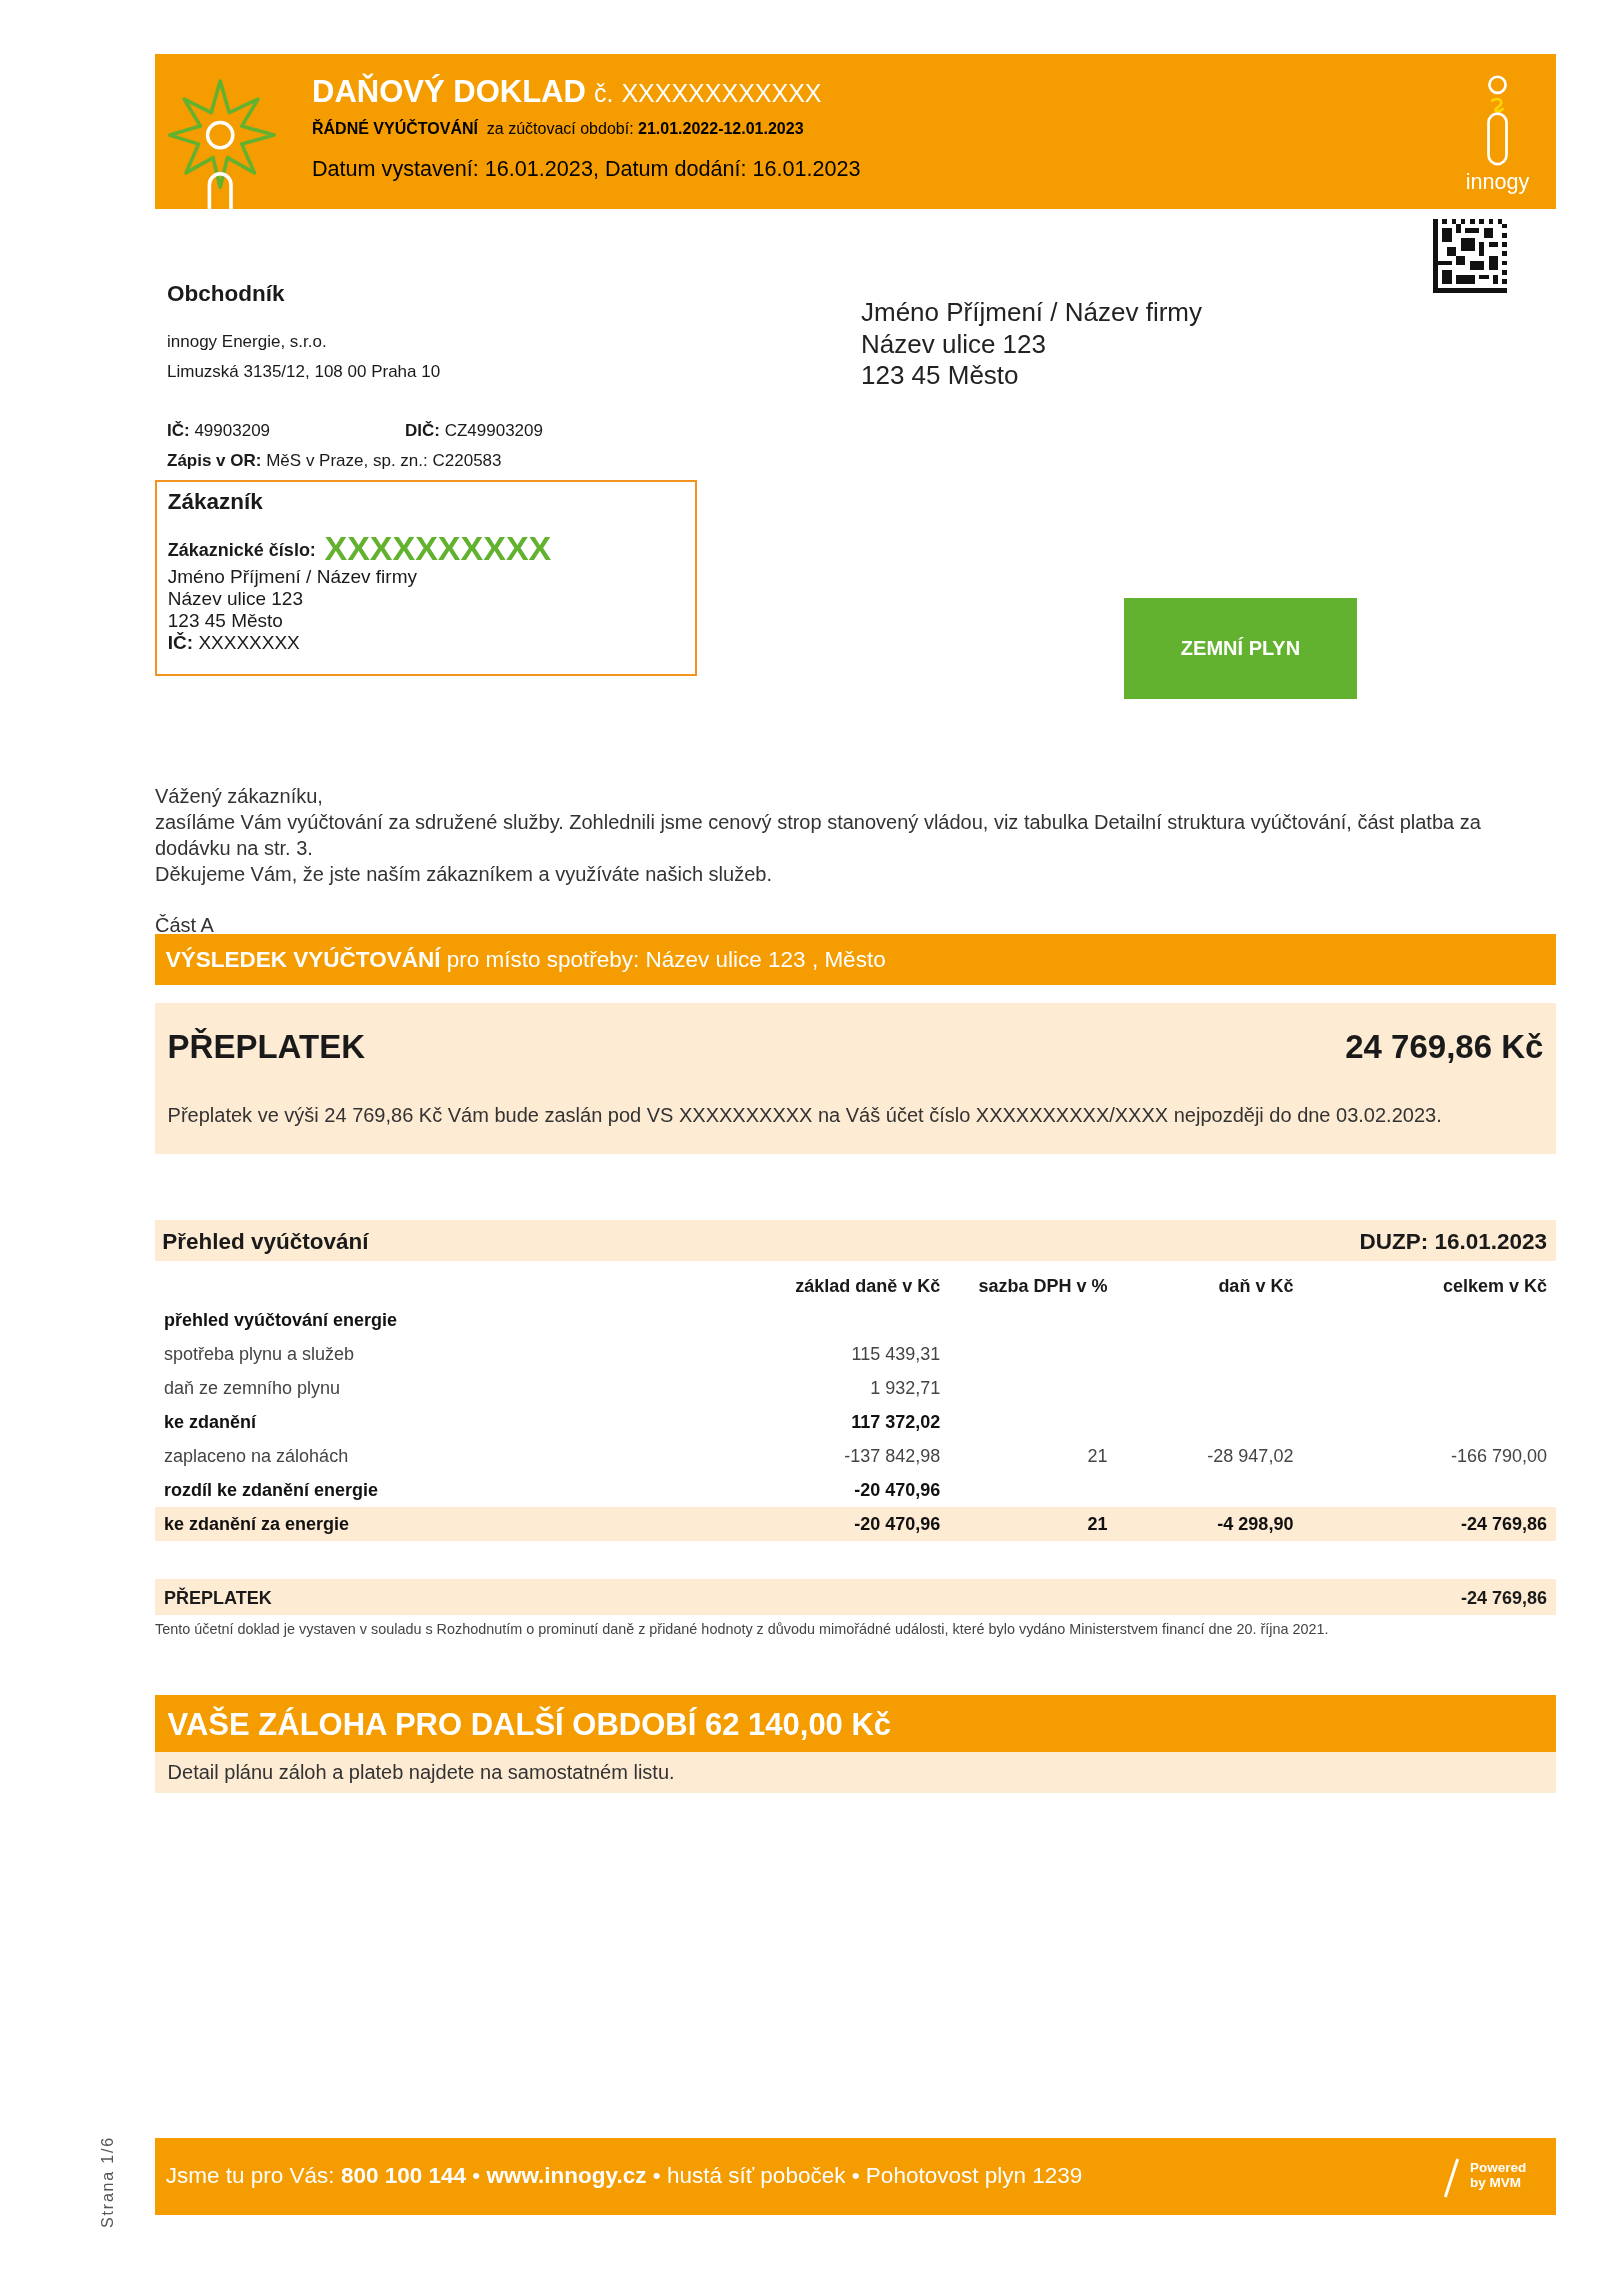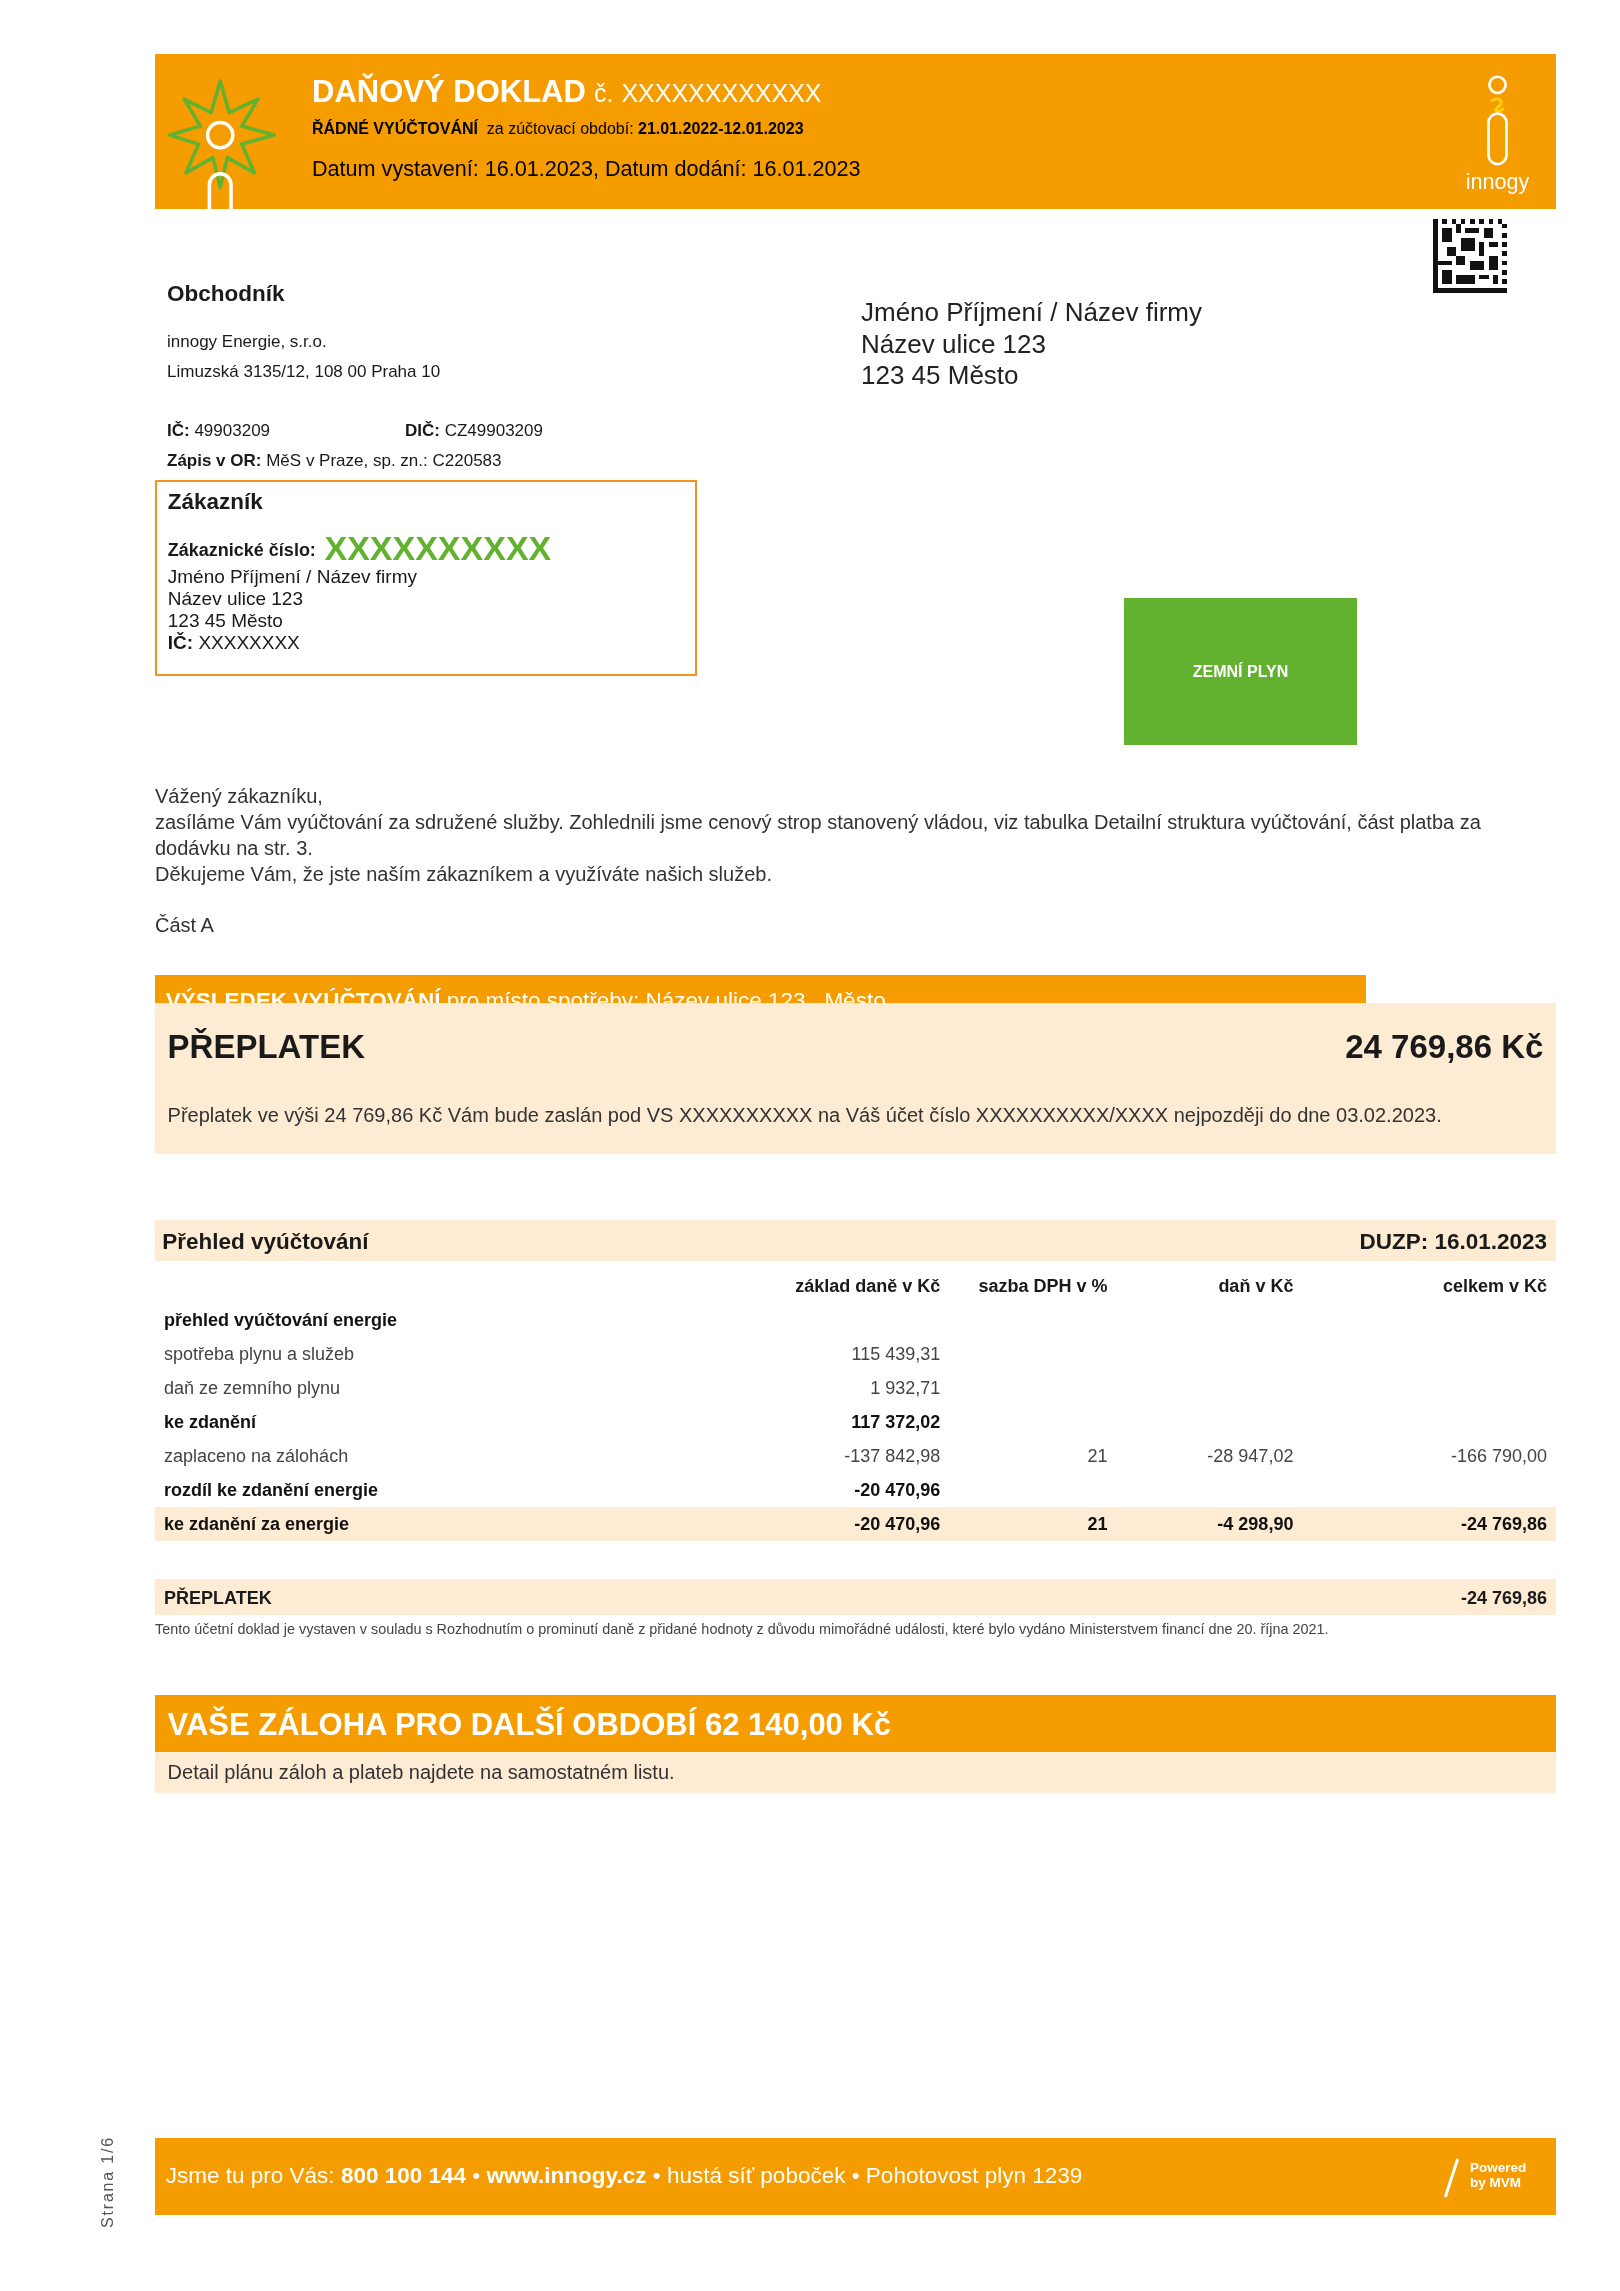--- a/index.html
+++ b/index.html
@@ -27,26 +27,26 @@
   #seller .dic { position: absolute; left: 238px; }
 
   #recipient { left: 861px; top: 297px; font-size: 26px; line-height: 31.5px; color: #222; }
 
   #customer-box { left: 155px; top: 480px; width: 542px; height: 196px; border: 2.7px solid #f29320; box-sizing: border-box; }
   #customer-box .title { position: absolute; left: 10.8px; top: 7.2px; font-size: 22.5px; font-weight: bold; }
   #customer-box .cn { position: absolute; left: 10.8px; top: 47px; font-size: 18px; font-weight: bold; white-space: nowrap; }
   #customer-box .cn .val { color: #62b22f; font-size: 34px; font-weight: bold; vertical-align: -3.6px; margin-left: 3.6px; }
   #customer-box .lines { position: absolute; left: 10.8px; top: 84px; font-size: 19px; line-height: 22px; }
 
-  #product-badge { left: 1124px; top: 598px; width: 233px; height: 147px; background: #62b22f; color: #fff; font-weight: bold; font-size: 16px; display: flex; align-items: center; justify-content: center; }
+  #product-badge { left: 1124px; top: 598px; width: 233px; height: 101px; background: #62b22f; color: #fff; font-weight: bold; font-size: 20px; display: flex; align-items: center; justify-content: center; }
 
   #greeting { left: 155px; top: 783px; width: 1404px; font-size: 20px; line-height: 26px; color: #333; }
   #part-a { left: 155px; top: 914px; font-size: 20px; color: #333; }
 
-  #result-header { left: 155px; top: 975px; width: 1211px; height: 51px; }
+  #result-header { left: 155px; top: 934px; width: 1401px; height: 51px; }
   #result-header .txt { position: absolute; left: 10.8px; top: 12.6px; font-size: 22.5px; color: #fff; white-space: nowrap; }
   #result-header .txt b { font-weight: bold; }
   #result-body { left: 155px; top: 1003px; width: 1401px; height: 151px; }
   #result-body .lbl { position: absolute; left: 12.6px; top: 25px; font-size: 33px; font-weight: bold; }
   #result-body .amt { position: absolute; right: 12.6px; top: 25px; font-size: 33px; font-weight: bold; }
   #result-body .note { position: absolute; left: 12.6px; top: 101px; font-size: 20px; color: #333; white-space: nowrap; }
 
   #overview-header { left: 155px; top: 1220px; width: 1401px; height: 41px; }
   #overview-header .l { position: absolute; left: 7.2px; top: 9px; font-size: 22.5px; font-weight: bold; }
   #overview-header .r { position: absolute; right: 9px; top: 9px; font-size: 22.5px; font-weight: bold; }

